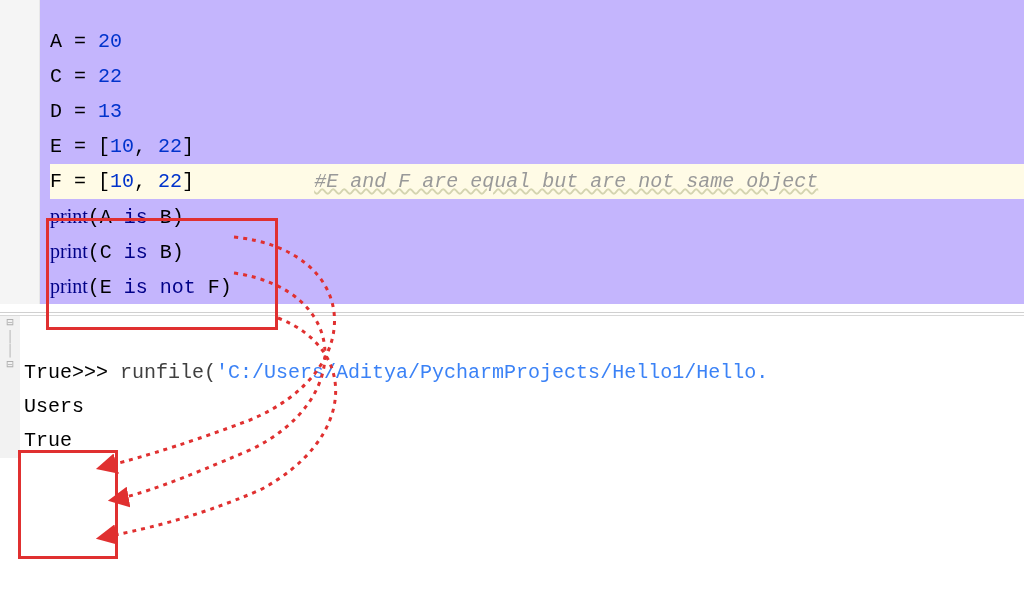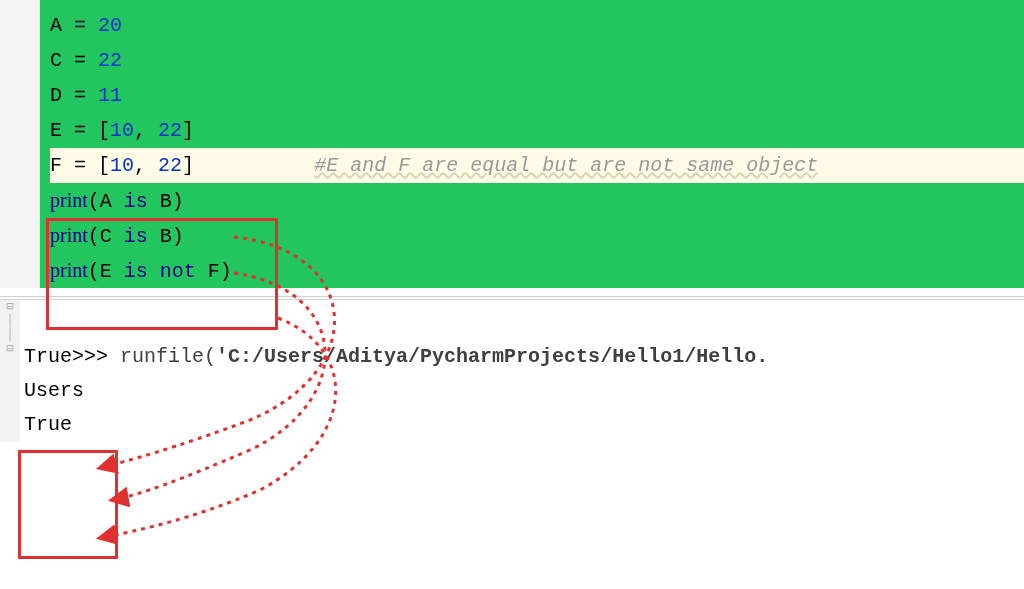--- a/index.html
+++ b/index.html
@@ -8,22 +8,22 @@
       font-size: 20px;
       background: #ffffff;
       width: 1024px;
       height: 589px;
       overflow: hidden;
       position: relative;
     }
     .editor-pane {
       position: relative;
       padding-left: 50px;
-      padding-top: 8px;
-      background: #22c55e;
+      padding-top: 24px;
+      background: #c4b5fd;
     }
     .gutter {
       position: absolute;
       left: 0;
       top: 0;
       width: 40px;
       height: 100%;
       background: #f5f5f5;
       border-right: 1px solid #e8e8e8;
     }
@@ -79,21 +79,21 @@
       line-height: 14px;
     }
     .console-line {
       height: 34px;
       line-height: 34px;
       white-space: pre;
       font-size: 20px;
     }
     .prompt { color: #000000; }
     .runfile { color: #404040; }
-    .str { color: #404040; font-weight: bold; }
+    .str { color: #3b82f6; font-weight: normal; }
     .out { color: #000000; }
     svg.annotations {
       position: absolute;
       top: 0;
       left: 0;
       width: 1024px;
       height: 589px;
       pointer-events: none;
       z-index: 100;
     }
@@ -104,21 +104,21 @@
     }
   </style>
 </head>
 <body>
 
 <div class="editor-pane">
   <div class="gutter"></div>
   <div id="editor-lines">
       <div class="code-line"><span class="var">A</span><span class="op"> = </span><span class="num">20</span></div>
       <div class="code-line"><span class="var">C</span><span class="op"> = </span><span class="num">22</span></div>
-      <div class="code-line"><span class="var">D</span><span class="op"> = </span><span class="num">11</span></div>
+      <div class="code-line"><span class="var">D</span><span class="op"> = </span><span class="num">13</span></div>
       <div class="code-line"><span class="var">E</span><span class="op"> = </span><span class="bracket">[</span><span class="num">10</span><span class="sep">, </span><span class="num">22</span><span class="bracket">]</span></div>
       <div class="code-line highlight"><span class="var">F</span><span class="op"> = </span><span class="bracket">[</span><span class="num">10</span><span class="sep">, </span><span class="num">22</span><span class="bracket">]</span><span>          </span><span class="comment wavy">#E and F are equal but are not same object</span></div>
       <div class="code-line"><span class="func">print</span><span class="paren">(</span><span class="var">A</span><span class="var"> </span><span class="kw">is</span><span class="var"> B</span><span class="paren">)</span></div>
       <div class="code-line"><span class="func">print</span><span class="paren">(</span><span class="var">C</span><span class="var"> </span><span class="kw">is</span><span class="var"> B</span><span class="paren">)</span></div>
       <div class="code-line"><span class="func">print</span><span class="paren">(</span><span class="var">E</span><span class="var"> </span><span class="kw">is not</span><span class="var"> F</span><span class="paren">)</span></div>
     </div>
 </div>
 
 <div class="divider"></div>
 

